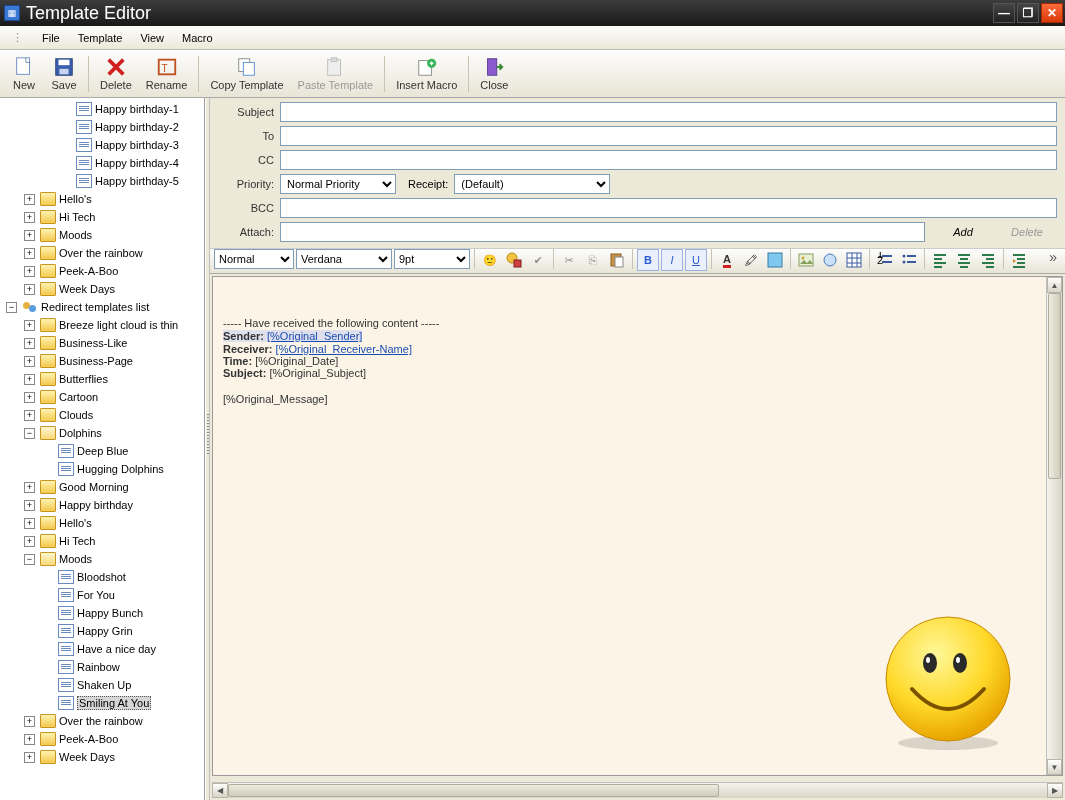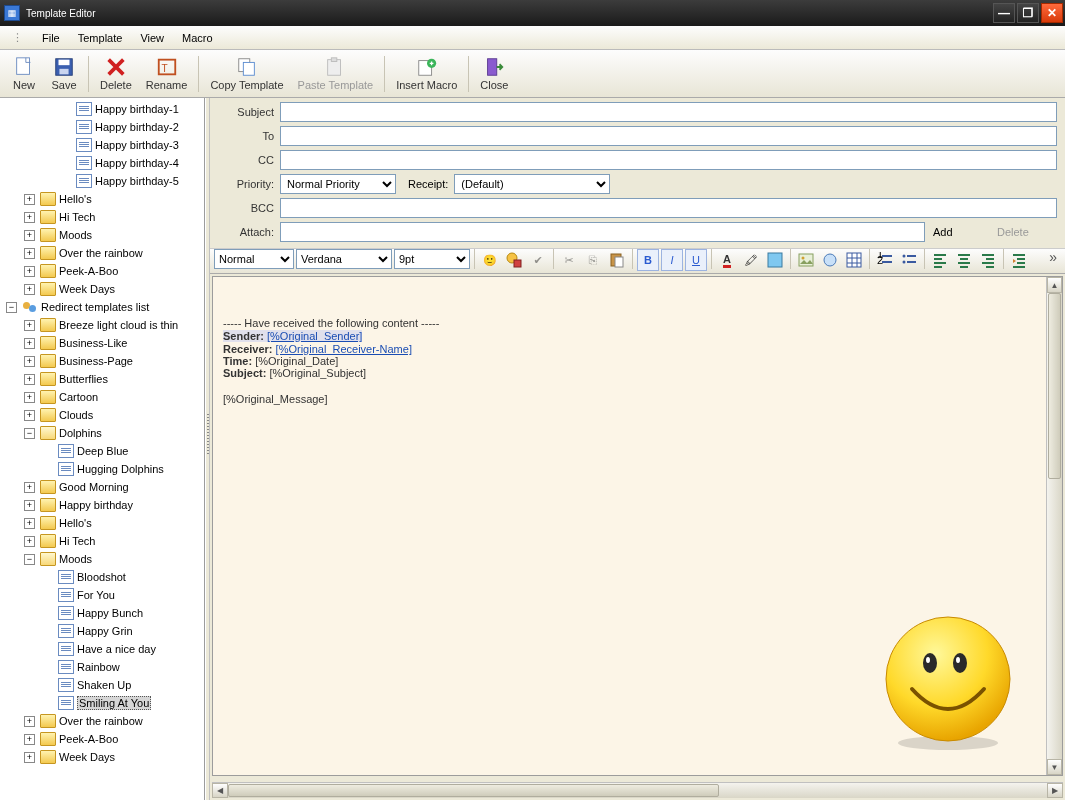--- a/index.html
+++ b/index.html
@@ -1,20 +1,20 @@
 <!DOCTYPE html>
 <html><head>
 <meta charset="utf-8">
 <style>
 * { margin: 0; padding: 0; box-sizing: border-box; font-family: Tahoma, Verdana, sans-serif; font-size: 11px; }
 body { background: #ece9d8; width: 1065px; height: 800px; overflow: hidden; }
 
 .titlebar { height: 26px; background: linear-gradient(to bottom, #3c3c3c 0%, #1a1a1a 100%); display: flex; align-items: center; color: #fff; padding: 0 2px 0 4px; }
 .titlebar .icon-app { width: 16px; height: 16px; background: #3a78d6; border: 1px solid #1d4a8f; margin-right: 6px; display:flex; align-items:center; justify-content:center; color:#fff; font-size:9px;}
-.titlebar .title { flex: 1; font-size: 10px; }
+.titlebar .title { flex: 1; font-size: 18px; }
 .win-controls { display: flex; gap: 2px; }
 .win-btn { width: 22px; height: 20px; display: flex; align-items: center; justify-content: center; border: 1px solid #555; background: linear-gradient(#444,#222); color: #fff; font-weight: bold; font-size:12px; }
 .win-close { background: linear-gradient(#ff6a3c,#d83a0a); border-color:#a52a00; }
 
 .menubar { height: 24px; background: linear-gradient(#fdfdfd,#ece9d8); border-bottom: 1px solid #bbb; display: flex; align-items: center; padding-left: 4px; gap: 2px; }
 .menubar .dots { color:#888; margin-right:2px; letter-spacing:-1px; }
 .menubar span { padding: 2px 8px; cursor: default; }
 
 .toolbar { height: 48px; background: linear-gradient(#fdfdfd,#e8e5d6); border-bottom: 1px solid #aaa; display: flex; align-items: center; padding: 2px 4px; }
 .tool-btn { display: flex; flex-direction: column; align-items: center; justify-content: center; padding: 2px 6px; height: 44px; min-width:40px; border:1px solid transparent; color:#333; }
@@ -42,21 +42,21 @@
 
 .right-pane { flex: 1; display: flex; flex-direction: column; background: #ece9d8; min-width:0; }
 .fields { padding: 4px 8px 2px 8px; }
 .field-row { display: flex; align-items: center; margin-bottom: 4px; }
 .field-row label { width: 56px; text-align: right; margin-right: 6px; color: #333; }
 .field-row input[type=text] { flex: 1; height: 20px; border: 1px solid #7f9db9; padding: 0 4px; background:#fff; }
 .field-row select { height: 20px; border: 1px solid #7f9db9; background: #fff; padding: 0 2px; }
 .field-row .inline-label { margin: 0 6px 0 12px; }
 .attach-row input { flex:1; }
 .attach-btns { display:flex; gap:4px; margin-left:8px; }
-.attach-btns .abtn { width:60px; padding:3px 0; }
+.attach-btns .abtn { width:60px; text-align:center; padding:3px 0;font-style:italic; }
 .attach-btns .abtn.disabled { color:#999; }
 
 .editbar { height: 26px; background: linear-gradient(#fdfdfd,#e8e5d6); border-top:1px solid #ccc; border-bottom: 1px solid #aaa; display: flex; padding: 0 4px; gap: 2px; }
 .editbar select { height:20px; border:1px solid #7f9db9; background:#fff; }
 .ed-btn { width: 22px; height: 22px; display:flex; align-items:center; justify-content:center; border:1px solid transparent; }
 .ed-sep { width:1px; height:20px; background:#c8c4b4; margin:0 2px; }
 .ed-more { margin-left:auto; font-size:14px; color:#555; padding:0 4px; }
 
 .editor-wrap { flex:1; position:relative; border:1px solid #9c9c9c; margin:2px 2px 6px 2px; background:#fff; display:flex; }
 .editor { flex:1; background:#fcf5e7; overflow:auto; padding: 40px 10px 10px 10px; font-family: Verdana, sans-serif; font-size:12px; color:#333; position:relative; }

